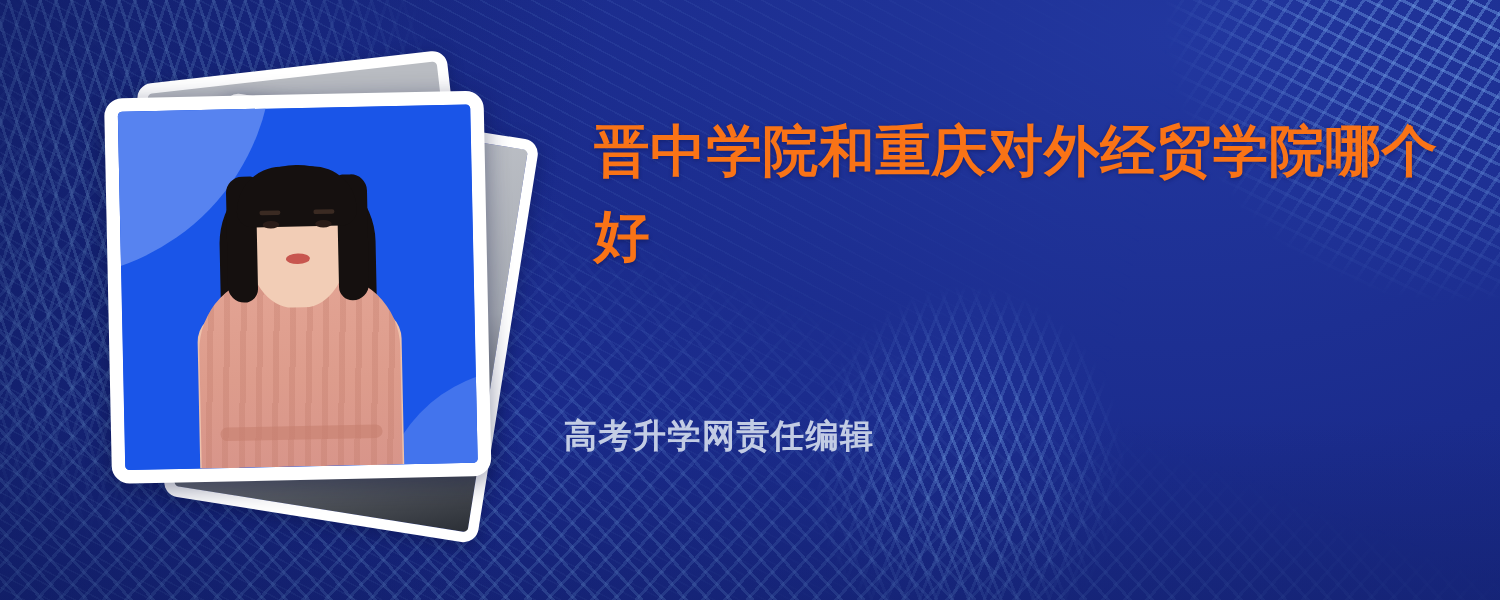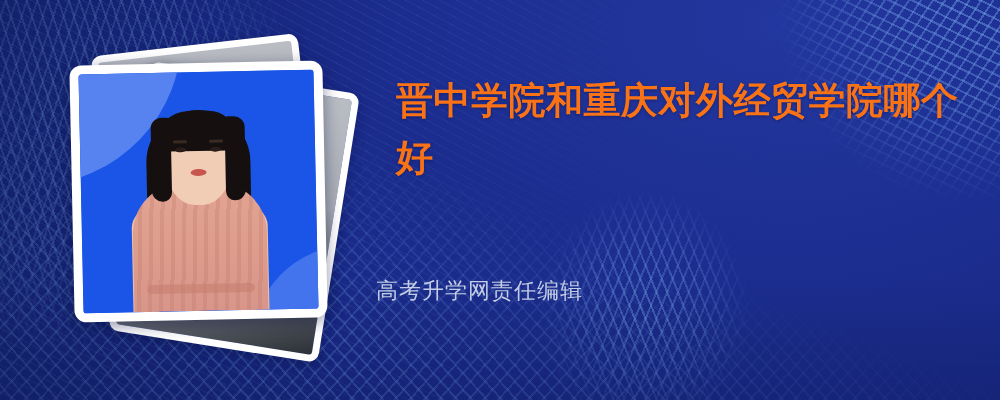--- a/index.html
+++ b/index.html
@@ -376,21 +376,21 @@
     font-size: 31px;
     font-weight: 700;
     line-height: 40px;
     letter-spacing: 3px;
     padding-left: 16px;
     text-shadow: 0 1px 3px rgba(8,16,70,0.45);
   }
   #author-role {
     color: #c2cce4;
     font-size: 22px;
-    font-weight: 400;
+    font-weight: 700;
     line-height: 34px;
     letter-spacing: 1px;
     padding-left: 0px;
     margin-top: 8px;
   }
 </style>
 </head>
 <body>
 
 <div id="banner">

